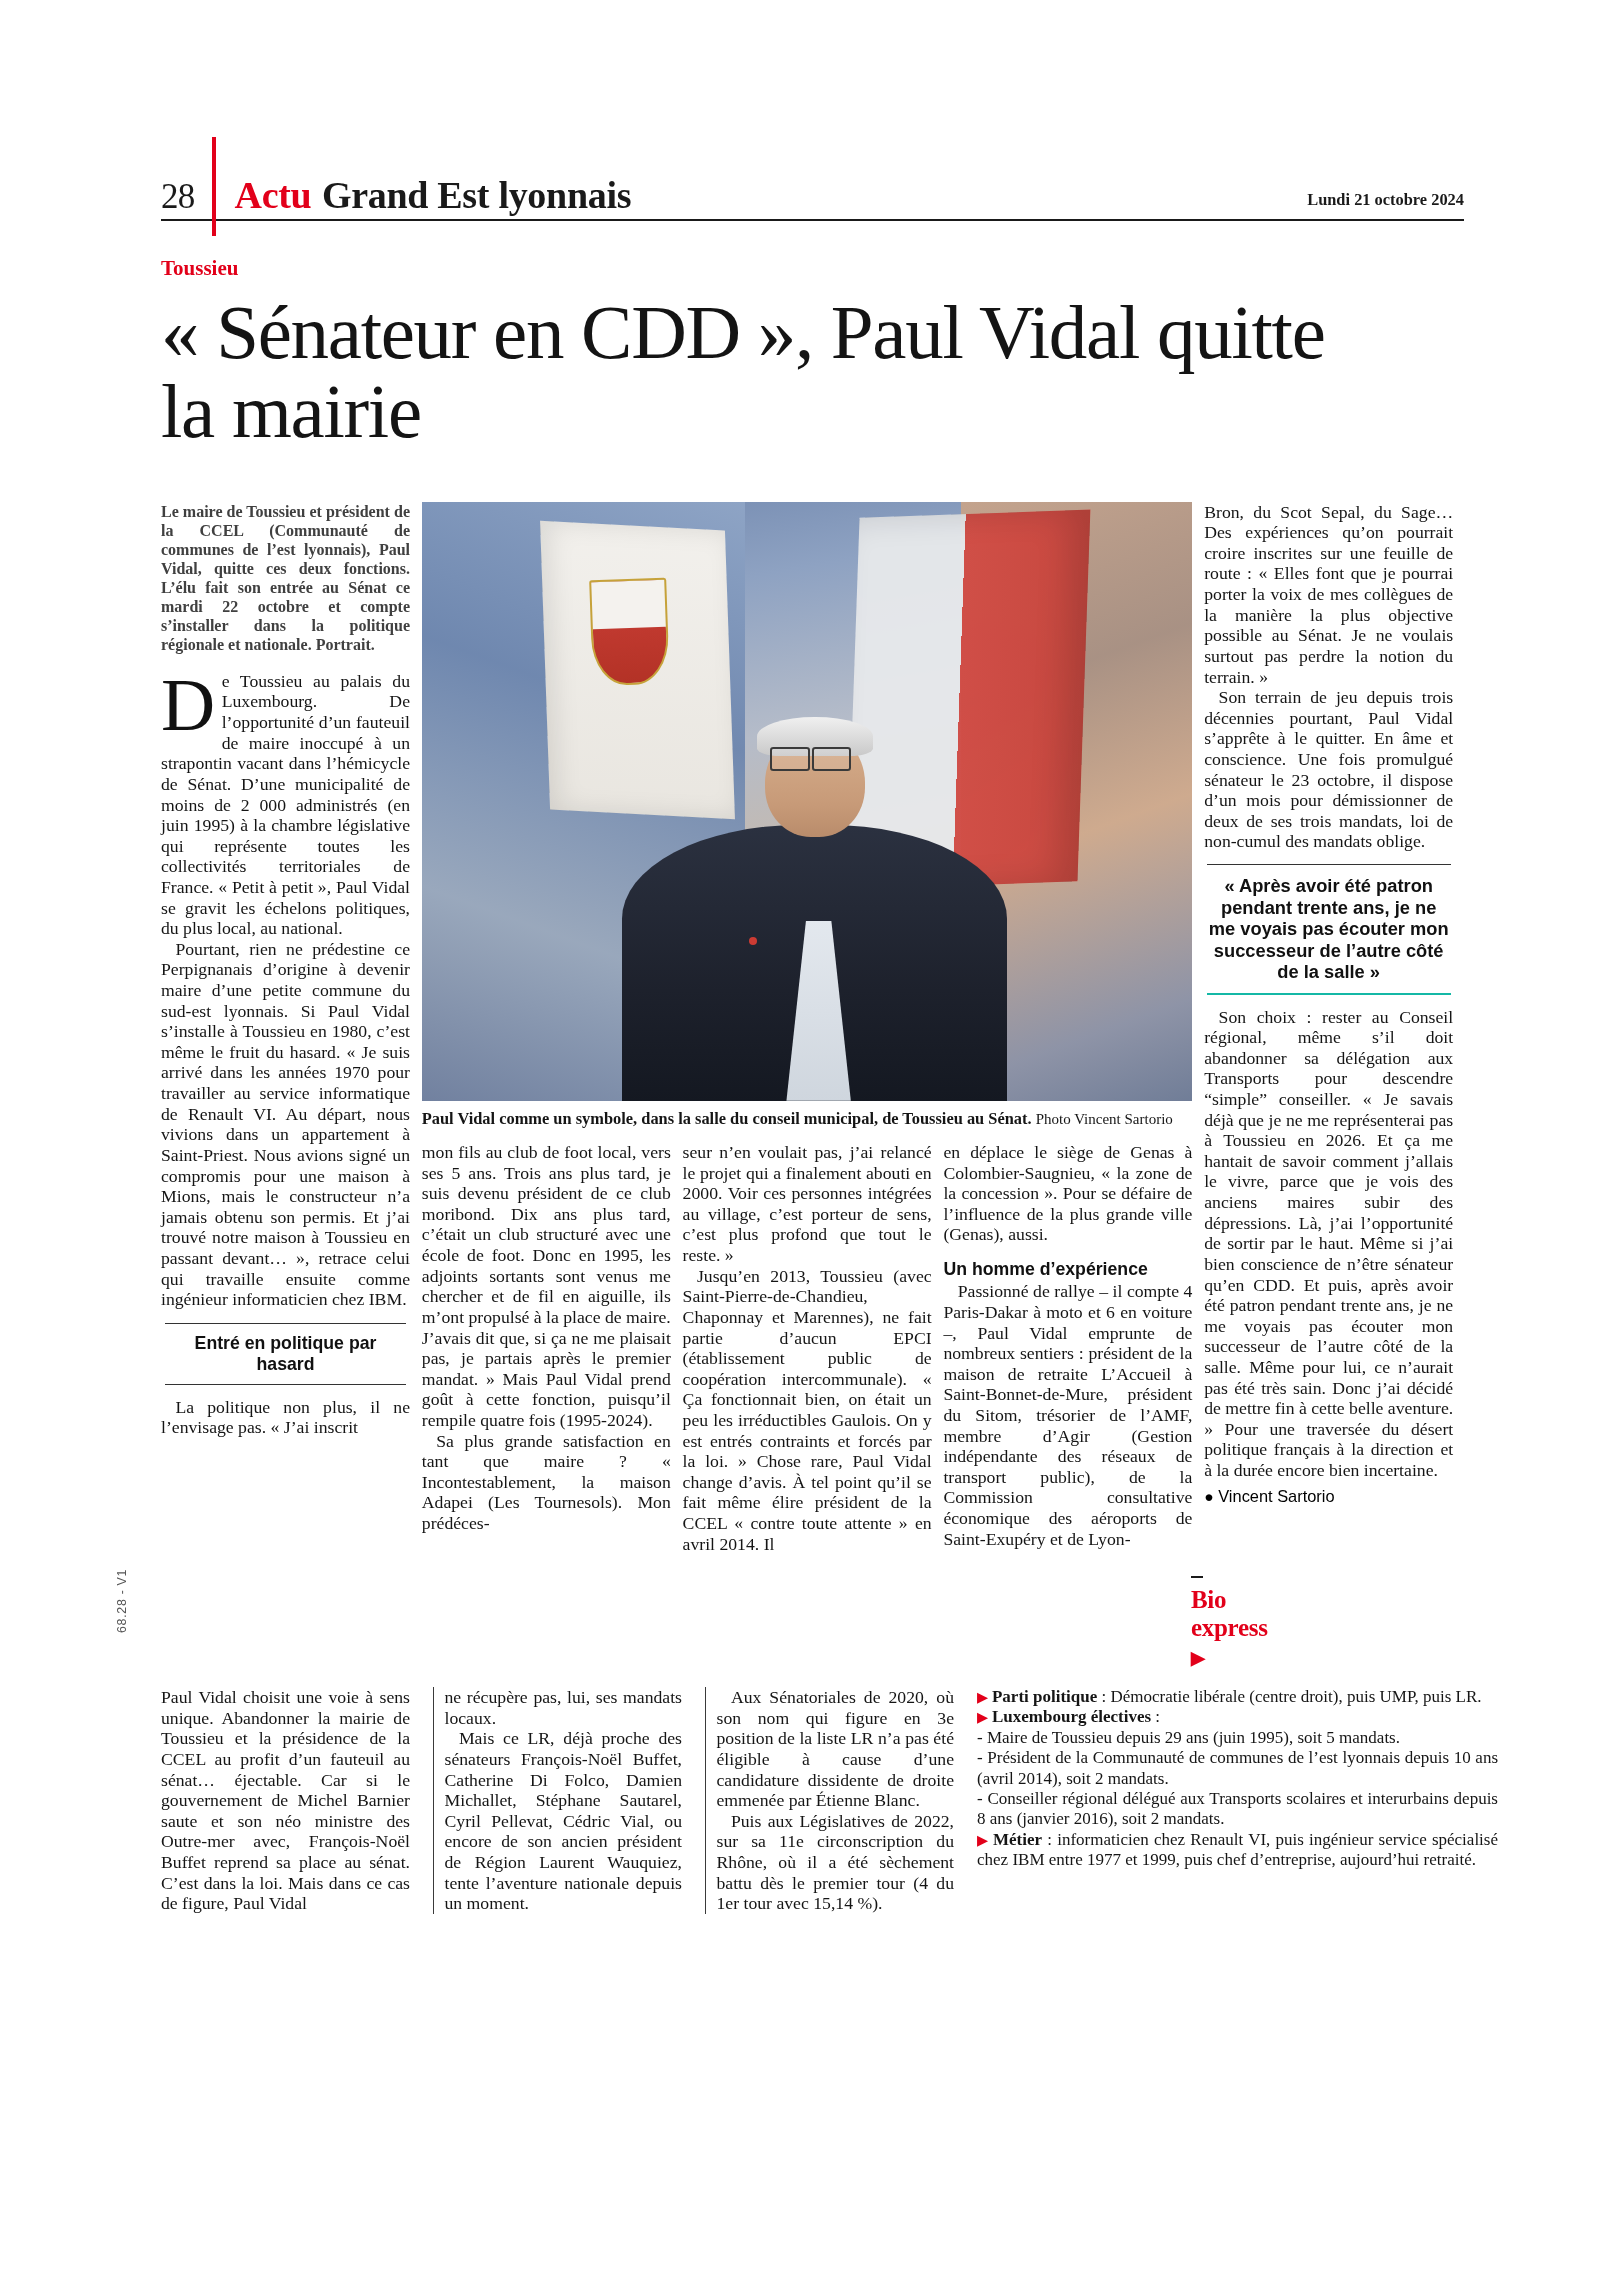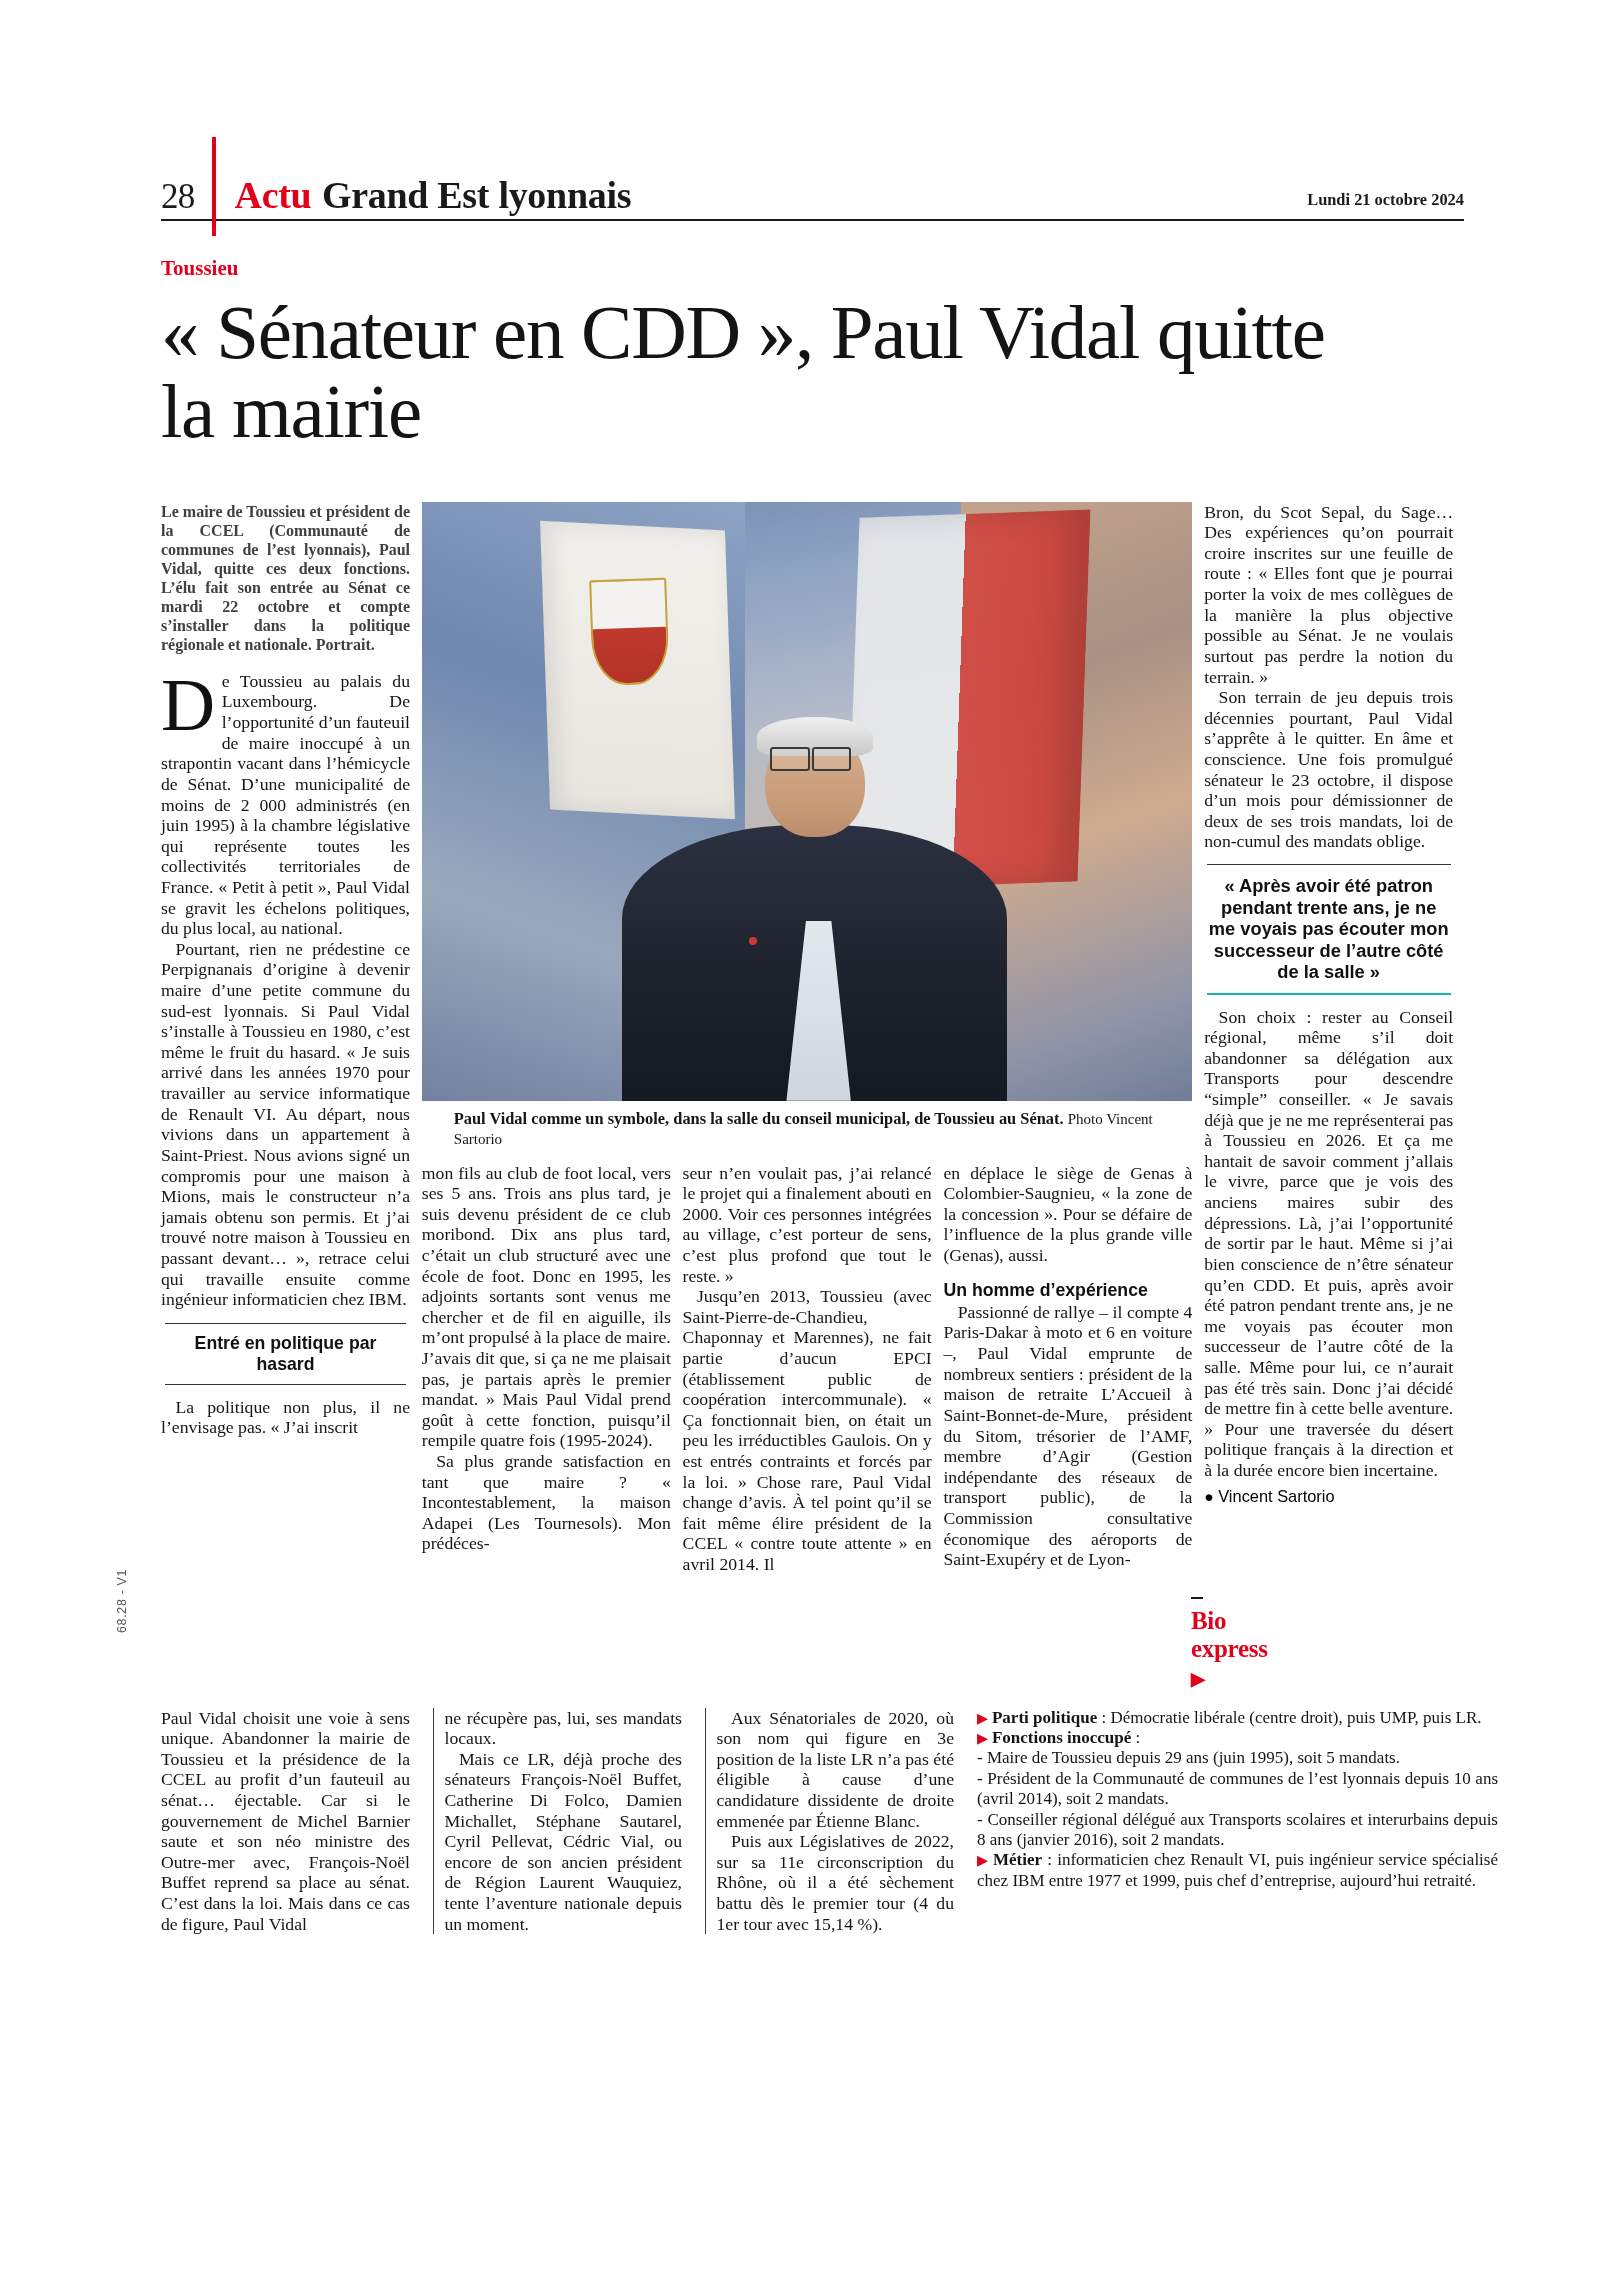--- a/index.html
+++ b/index.html
@@ -263,21 +263,20 @@
     background: linear-gradient(180deg,#262b38,#171b24);
     border-radius: 26px;
   }
 
   .caption {
     font-family: "Liberation Serif", serif;
     font-size: 16.4px;
     line-height: 1.25;
     margin-top: 7.9px;
     color: #151515;
-    margin-left: 32px;
   }
   .caption b { font-weight: bold; }
   .caption .credit { font-weight: normal; font-size: 15px; }
 
   .photo-col-text { margin-top: 13px; }
 
   
   .lower {
     margin-top: 22px;
     position: relative;
@@ -457,21 +456,21 @@
         <div class="body-text vsep" style="padding-left:10.5px;">
           <p>Aux Sénatoriales de 2020, où son nom qui figure en 3e position de la liste LR n’a pas été éligible à cause d’une candidature dissidente de droite emmenée par Étienne Blanc.</p>
           <p>Puis aux Législatives de 2022, sur sa 11e circonscription du Rhône, où il a été sèchement battu dès le premier tour (4 du 1er tour avec 15,14 %).</p>
         </div>
 
         <div class="bio-list" style="grid-column: 4 / span 2;">
           <p>
             <span class="tri">▶</span><b>Parti politique</b><span> : Démocratie libérale (centre droit), puis UMP, puis LR.</span>
           </p>
           <p>
-            <span class="tri">▶</span><b>Fonctions inoccupé</b><span> :</span>
+            <span class="tri">▶</span><b>Luxembourg électives</b><span> :</span>
           </p>
           <p>- Maire de Toussieu depuis 29 ans (juin 1995), soit 5 mandats.</p>
           <p>- Président de la Communauté de communes de l’est lyonnais depuis 10 ans (avril 2014), soit 2 mandats.</p>
           <p>- Conseiller régional délégué aux Transports scolaires et interurbains depuis 8 ans (janvier 2016), soit 2 mandats.</p>
           <p>
             <span class="tri">▶</span><b>Métier</b><span> : informaticien chez Renault VI, puis ingénieur service spécialisé chez IBM entre 1977 et 1999, puis chef d’entreprise, aujourd’hui retraité.</span>
           </p>
         </div>
 
       </div>

